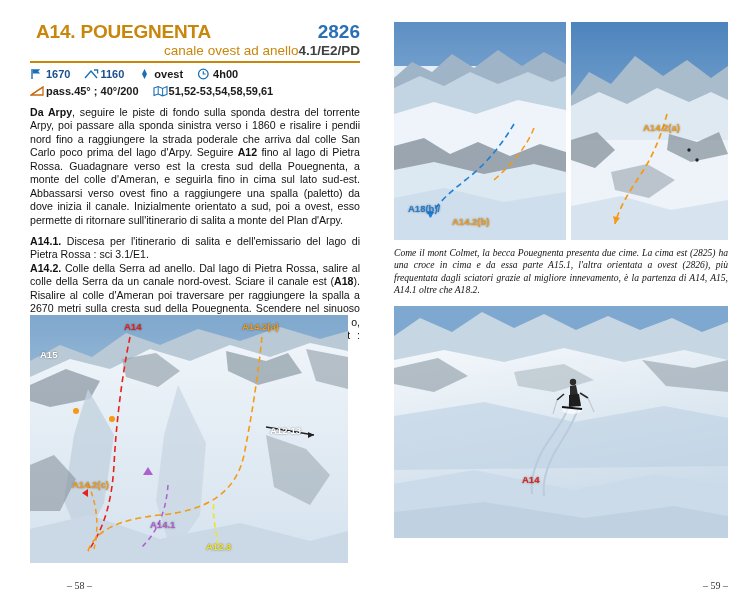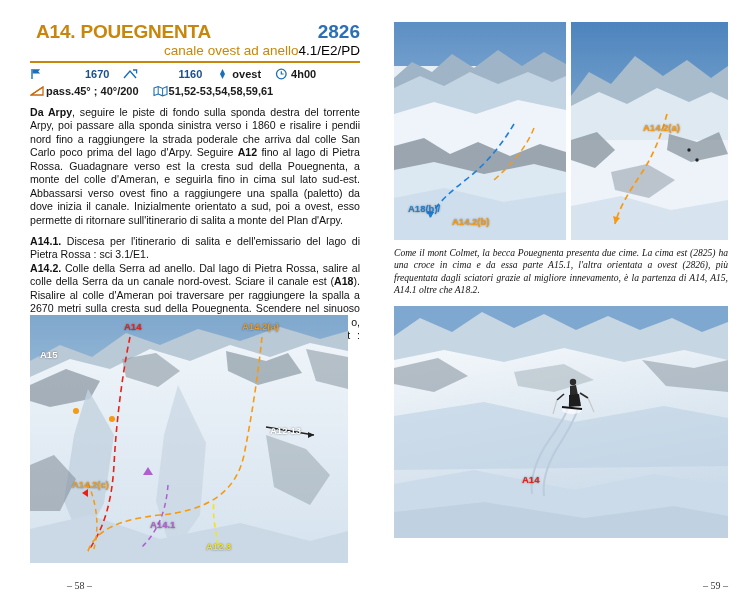--- a/index.html
+++ b/index.html
@@ -29,34 +29,34 @@
   .route-title {
     font-size: 19px; font-weight: bold; color: #c8860a;
     letter-spacing: -0.2px; line-height: 1.05; margin-left: 6px;
   }
   .route-num {
     font-size: 19px; font-weight: bold; color: #2b6fb5;
     line-height: 1.05;
   }
   .sub-row { display: flex; align-items: flex-start; justify-content: flex-end; margin-top: 1px; }
   .route-sub { font-size: 13.5px; color: #c8860a; padding-left: 14px; }
-  .route-grade { font-size: 13.5px; font-weight: normal; color: #000000; }
+  .route-grade { font-size: 13.5px; font-weight: bold; color: #404040; }
   .rule { height: 2px; background: #c8860a; margin-top: 3px; }
 
   
   .data-line {
     display: flex; align-items: center; gap: 4px;
     font-size: 11px; color: #1a1a1a; margin-top: 5px;
     flex-wrap: nowrap;
   }
   .data-line .item { display: flex; align-items: center; gap: 3px; margin-right: 10px; white-space: nowrap; }
   .data-line .item:last-child { margin-right: 0; }
   .ico { display: inline-block; width: 13px; height: 12px; position: relative; }
   .val { font-weight: bold; font-size: 11px; }
-  .val.blue { color: #1b4f8f; margin-left: 39px; }
+  .val.blue { color: #1b4f8f; }
 
   
   .body-text {
     font-size: 10.6px; line-height: 1.27; color: #111;
     text-align: justify; margin-top: 9px;
   }
   .body-text b { font-weight: bold; }
   .para { margin: 0; }
   .para + .para { margin-top: 8px; }
   .tight + .tight { margin-top: 0; }

